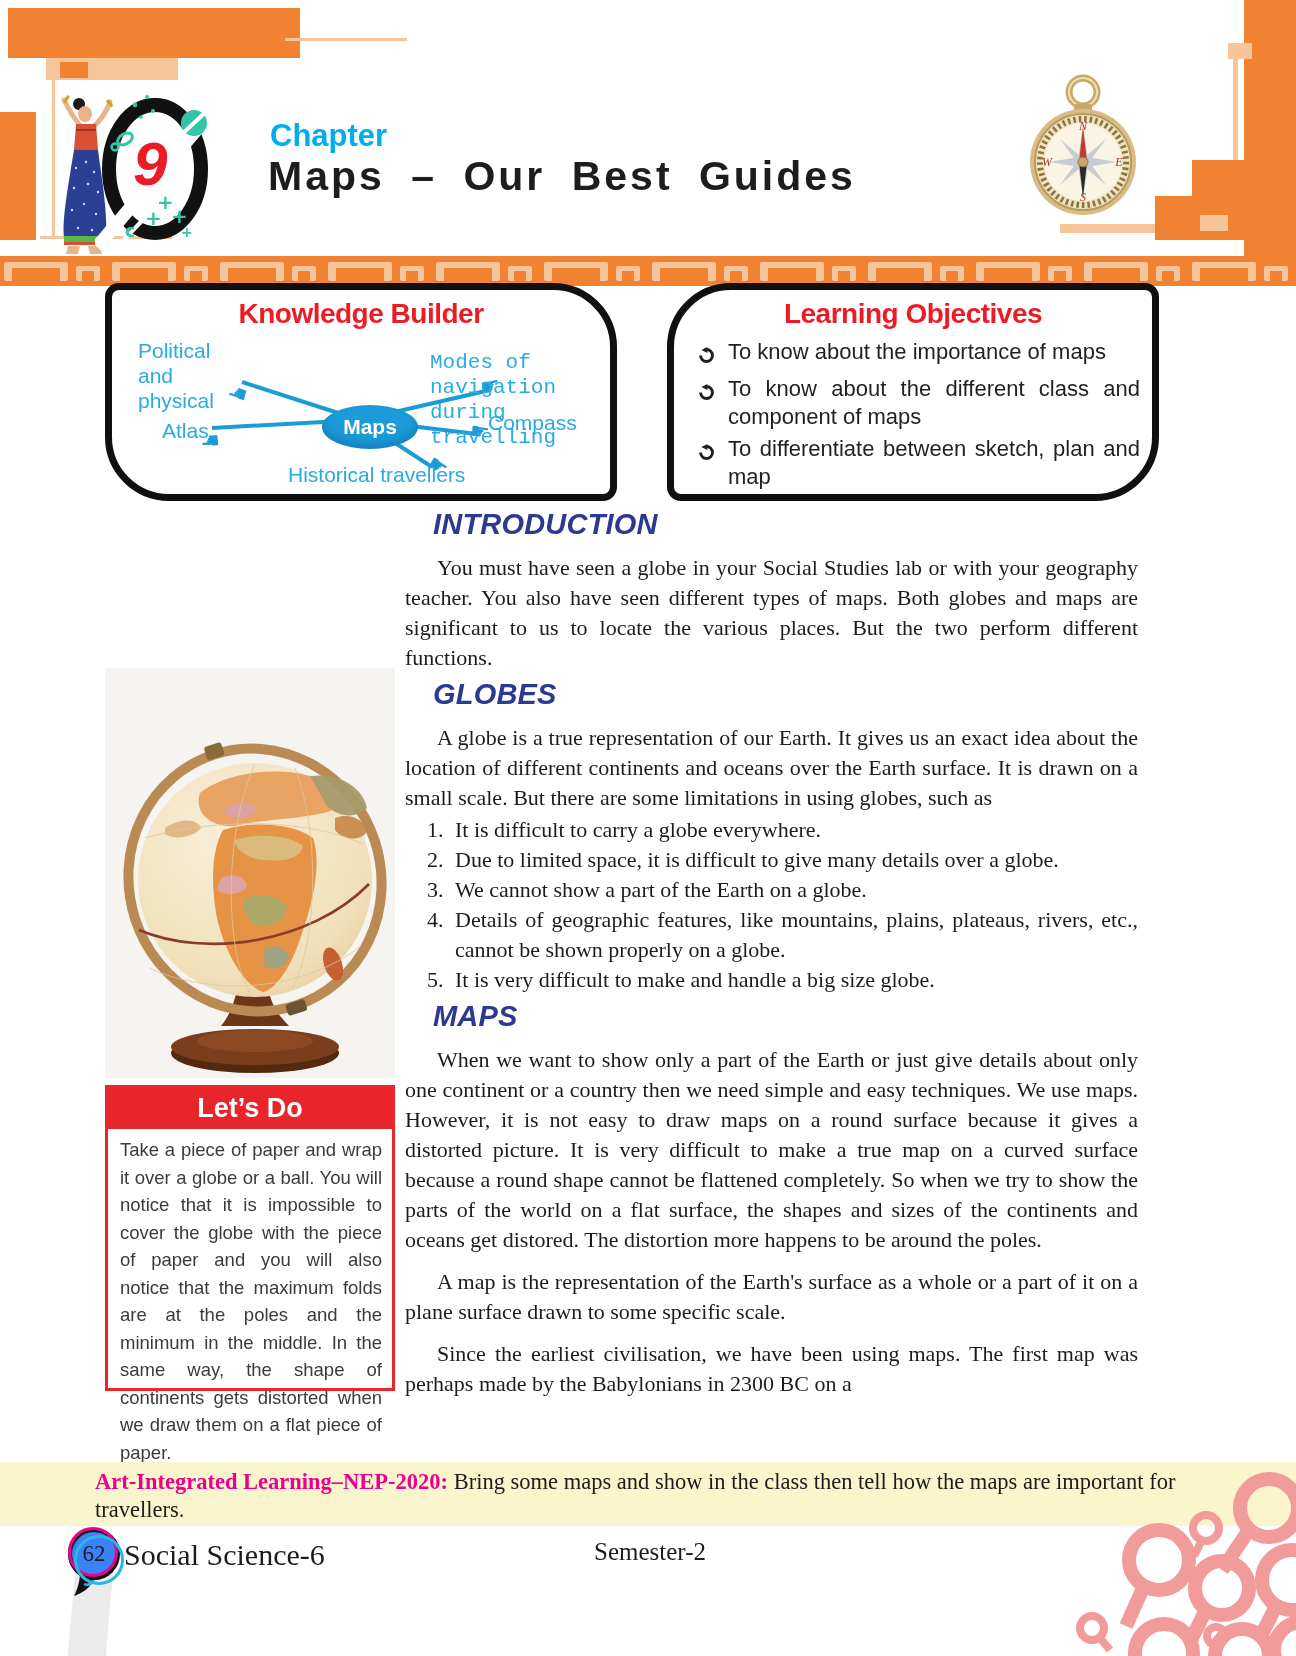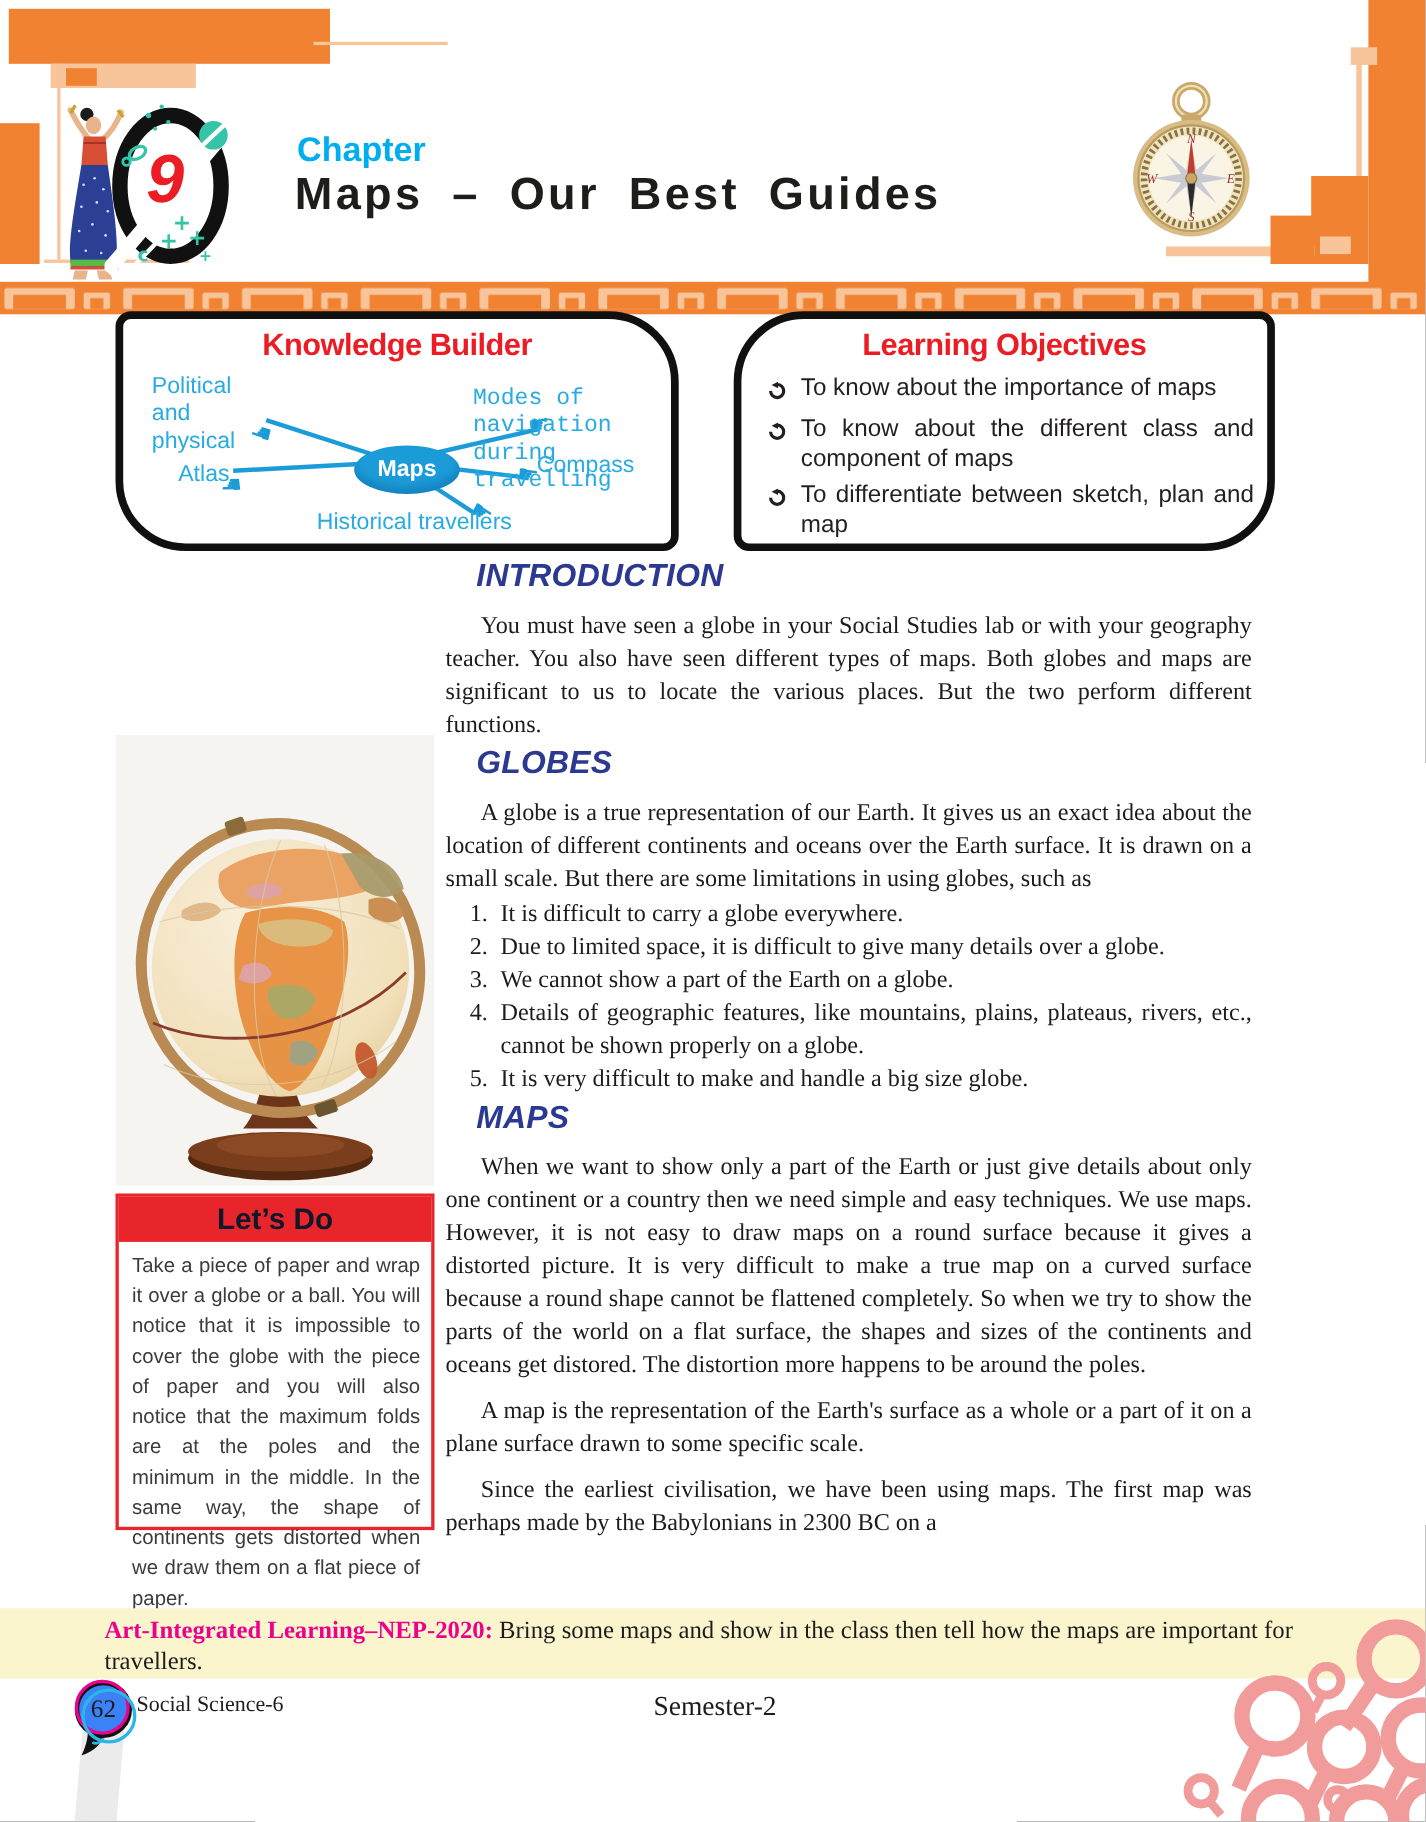--- a/index.html
+++ b/index.html
@@ -48,39 +48,39 @@
        margin:5px 0 5px 28px;letter-spacing:0.2px;font-style:italic;}
   .body-p{font-size:22px;line-height:30px;text-align:justify;text-indent:32px;margin:12px 0 2px 0;}
   .glist{margin:0 0 2px 44px;padding:0;}
   .glist li{font-size:22px;line-height:30px;text-align:justify;padding-left:6px;}
 
   
   .globe-fig{position:absolute;left:105px;top:668px;width:290px;height:410px;}
   .letsdo{position:absolute;left:105px;top:1085px;width:290px;height:306px;border:3px solid #E8252A;
           box-sizing:border-box;background:#fff;}
   .letsdo-head{height:41px;background:#E8252A;display:flex;align-items:center;justify-content:center;
-               font-family:"Liberation Sans",sans-serif;font-weight:bold;font-size:27px;color:#0f172a;}
+               font-family:"Liberation Sans",sans-serif;font-weight:bold;font-size:27px;color:#ffffff;}
   .letsdo-body{margin:7px 10px 0 12px;font-family:Liberation Sans, sans-serif;font-size:18.5px;
                line-height:27.5px;text-align:justify;color:#3B3B3C;}
 
   
   .ail{position:absolute;left:0;top:1462px;width:1296px;height:64px;background:#FBF5CD;box-sizing:border-box;
        padding:6px 60px 0 95px;}
   .ail p{margin:0;font-size:22.5px;line-height:28px;color:#1c1c1c;}
   .ail-label{font-weight:bold;color:#EC008C;}
 
   
   .badge{position:absolute;left:68px;top:1528px;width:44px;height:44px;border:4px solid #111;border-radius:50%;
          background:#3b82f6;display:flex;align-items:center;justify-content:center;font-size:23px;z-index:3;}
   .badge::before{content:"";position:absolute;left:-4px;top:-5px;width:44px;height:44px;border:3px solid #EC008C;
          border-radius:50%;z-index:-1;}
   .badge::after{content:"";position:absolute;left:2px;top:3px;width:44px;height:44px;border:3px solid #2BB6E8;
          border-radius:50%;z-index:-1;}
   .badge-tail{position:absolute;left:74px;top:1572px;z-index:2;}
-  .book-title{position:absolute;left:124px;top:1538px;font-size:20px;color:#1c1c1c;text-align:center;}
+  .book-title{position:absolute;left:124px;top:1538px;font-size:30px;color:#1c1c1c;text-align:center;}
   .semester{position:absolute;left:560px;top:1538px;width:180px;text-align:center;font-size:25px;color:#1c1c1c;}
   .ribbon{position:absolute;left:72px;top:1560px;width:38px;height:96px;background:#EBEBEB;
           transform:skewX(-5deg);z-index:1;}
   .blue-sliver{position:absolute;left:80px;top:1642px;width:26px;height:14px;background:#2BB6E8;
           clip-path:polygon(0 100%,100% 0,100% 100%,0 100%);z-index:0;}
   .pink-circles{position:absolute;right:-18px;bottom:-12px;z-index:5;}
 </style>
 </head>
 <body>
 

